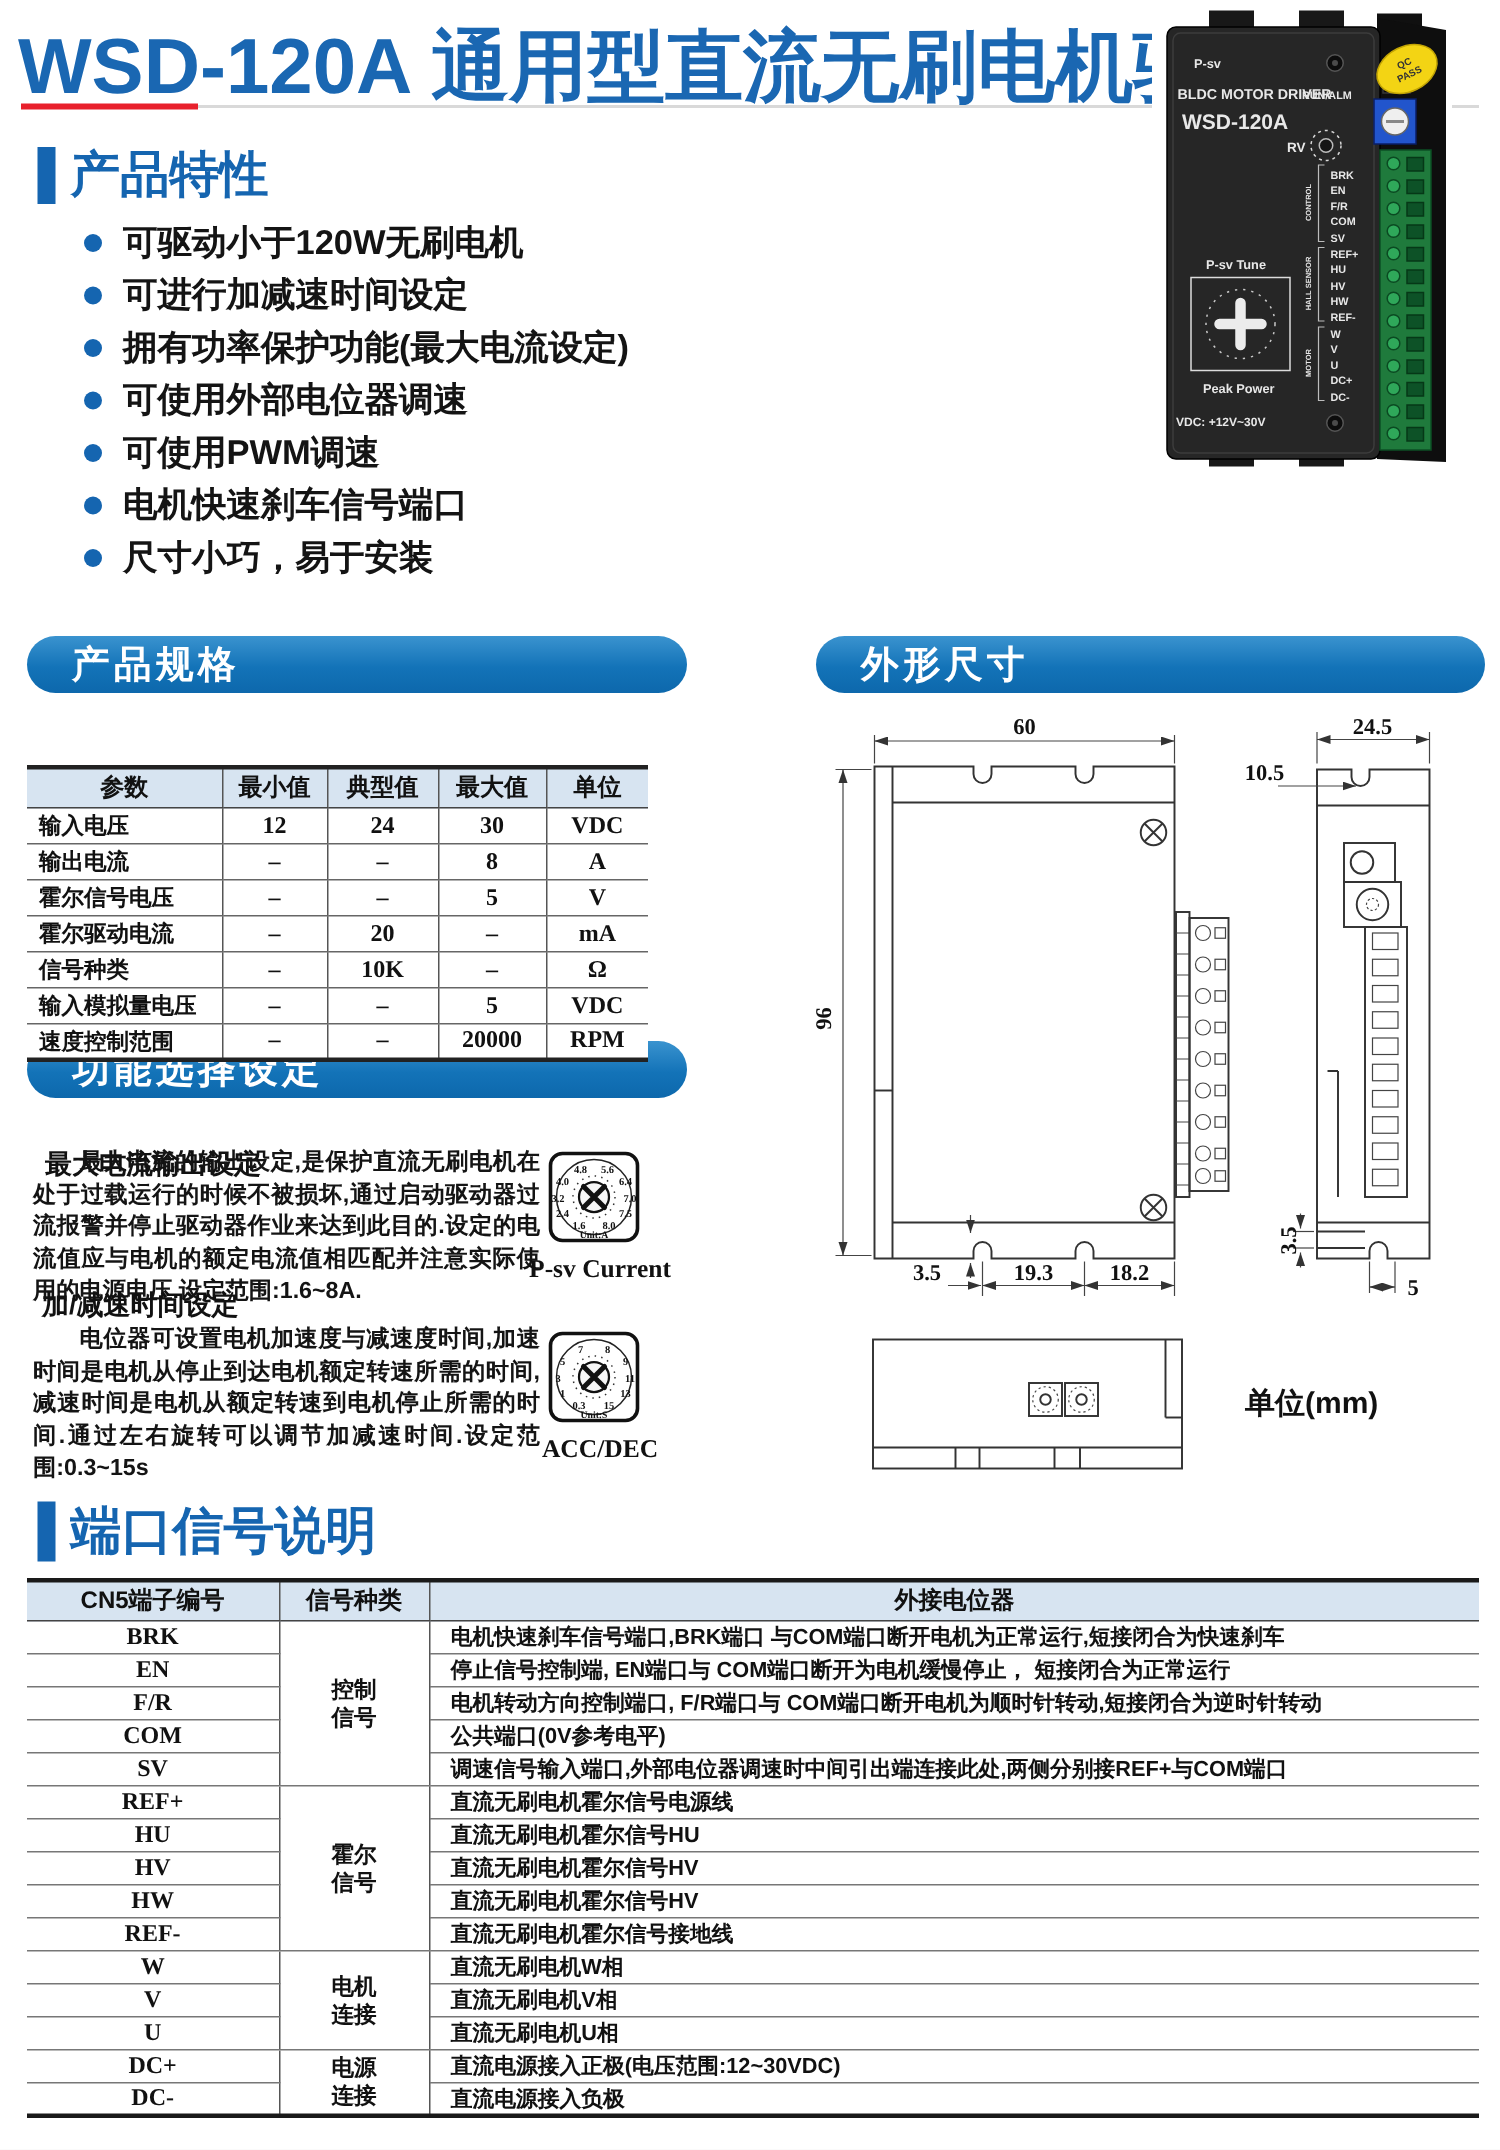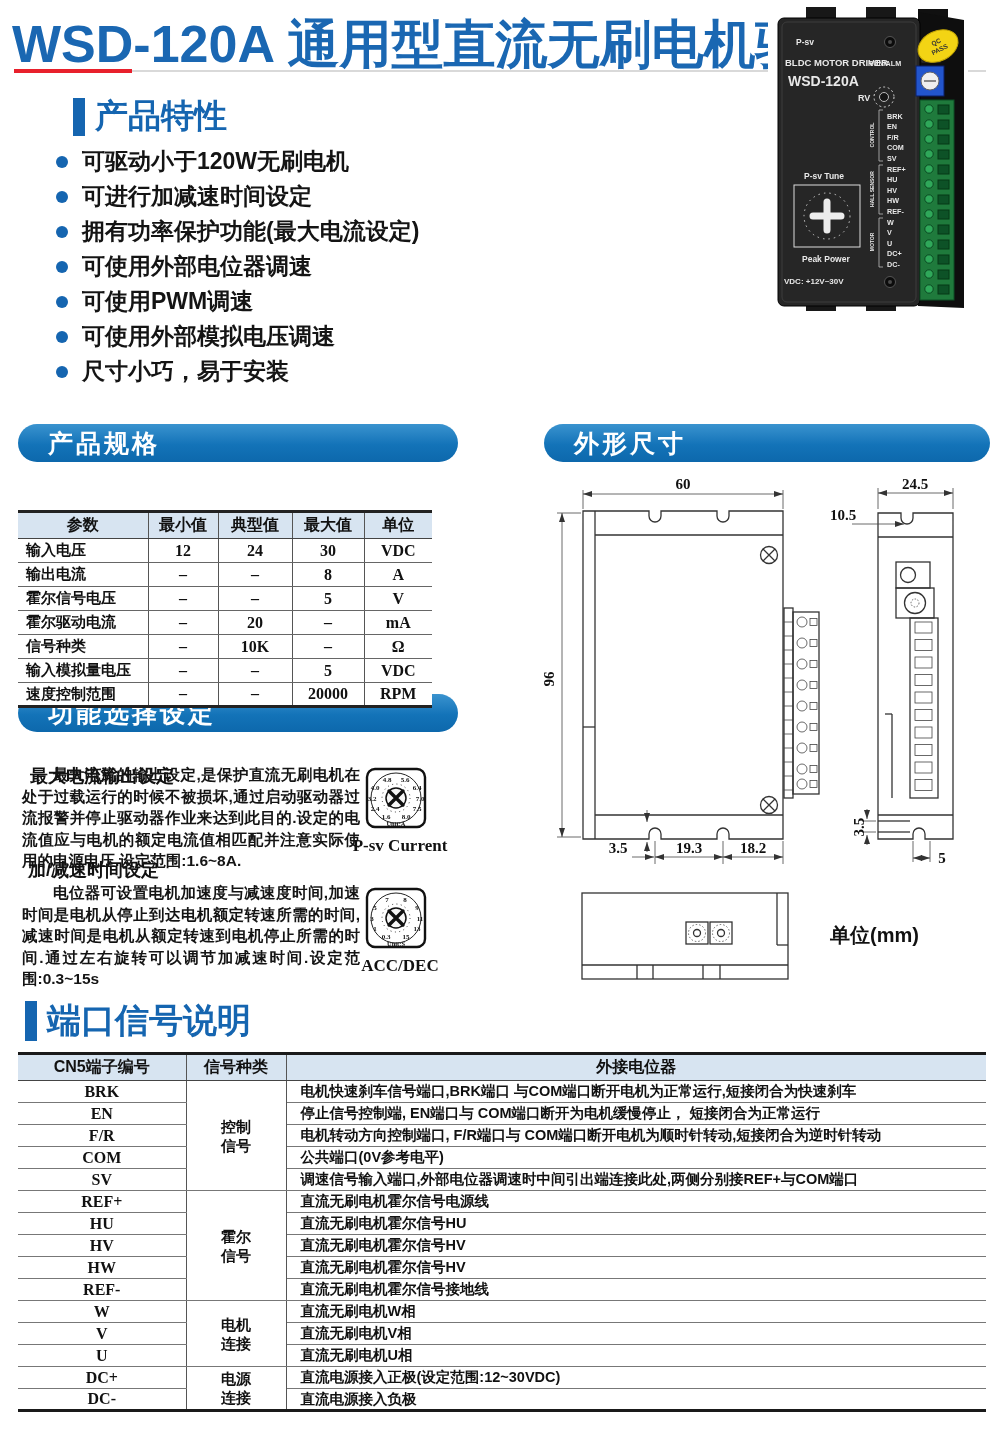--- a/index.html
+++ b/index.html
@@ -5,21 +5,21 @@
   * { margin:0; padding:0; box-sizing:border-box; }
   body { background:#e9e9e9; font-family:"Liberation Sans", sans-serif; }
   #page { position:relative; width:1000px; height:1433px; background:#ffffff; margin:0 auto; overflow:hidden; }
 
   .page-title { position:absolute; left:12px; top:10px; font-size:52px; font-weight:bold; color:#1a67b2; letter-spacing:0px; }
   .title-rule { position:absolute; left:14px; top:70px; width:972px; height:2px; background:#d9d9d9; }
   .title-rule-red { position:absolute; left:14px; top:69px; width:118px; height:4px; background:#e8202c; }
 
   .sec-head { position:absolute; display:flex; align-items:center; color:#1565b0; font-weight:bold; }
   .sec-head .bar { width:12px; background:#1565b0; margin-right:10px; }
-  #features-head { left:25px; top:94px; font-size:33px;margin-left:48px; }
+  #features-head { left:25px; top:94px; font-size:33px; }
   #features-head .bar { height:38px; }
   #ports-head { left:25px; top:998px; font-size:34px; }
   #ports-head .bar { height:40px; }
 
   .feat { position:absolute; left:56px; top:144px; }
   .feat .item { display:flex; align-items:center; height:35px; font-size:23px; font-weight:bold; color:#141414; }
   .feat .dot { width:12px; height:12px; border-radius:50%; background:#1565b0; margin-right:14px; flex:none; }
 
   .banner { position:absolute; height:38px; border-radius:19px; color:#fff; font-size:25px; font-weight:bold; line-height:38px; padding-left:30px; letter-spacing:3px;
             background:linear-gradient(180deg,#3a93cf 0%, #1373b8 55%, #0d68ac 100%); }
@@ -89,21 +89,21 @@
     <div class="item">
         <span class="dot"></span>
         <span>可使用外部电位器调速</span>
       </div>
     <div class="item">
         <span class="dot"></span>
         <span>可使用PWM调速</span>
       </div>
     <div class="item">
         <span class="dot"></span>
-        <span>可使用外部模拟电压调速</span>
+        <span>电机快速刹车信号端口</span>
       </div>
     <div class="item">
         <span class="dot"></span>
         <span>尺寸小巧，易于安装</span>
       </div>
   </div>
 
   <svg id="device-svg" width="200" height="310" viewBox="0 0 200 310">
     <rect width="200" height="310" fill="#ffffff"></rect>
     <rect x="38" y="3" width="30" height="14" fill="#181818"></rect>
@@ -519,21 +519,21 @@
           <td class="pdesc">直流无刷电机V相</td>
         </tr>
     <tr>
           <td class="pcode">U</td>
           <td class="pdesc">直流无刷电机U相</td>
         </tr>
     <tr>
           <td class="pcode">DC+</td>
           <td class="pgroup" rowspan="2">电源
 连接</td>
-          <td class="pdesc">直流电源接入正极(设定范围:12~30VDC)</td>
+          <td class="pdesc">直流电源接入正极(电压范围:12~30VDC)</td>
         </tr>
     <tr>
           <td class="pcode">DC-</td>
           <td class="pdesc">直流电源接入负极</td>
         </tr>
   </tbody>
     </table>
 
 </div>
 

